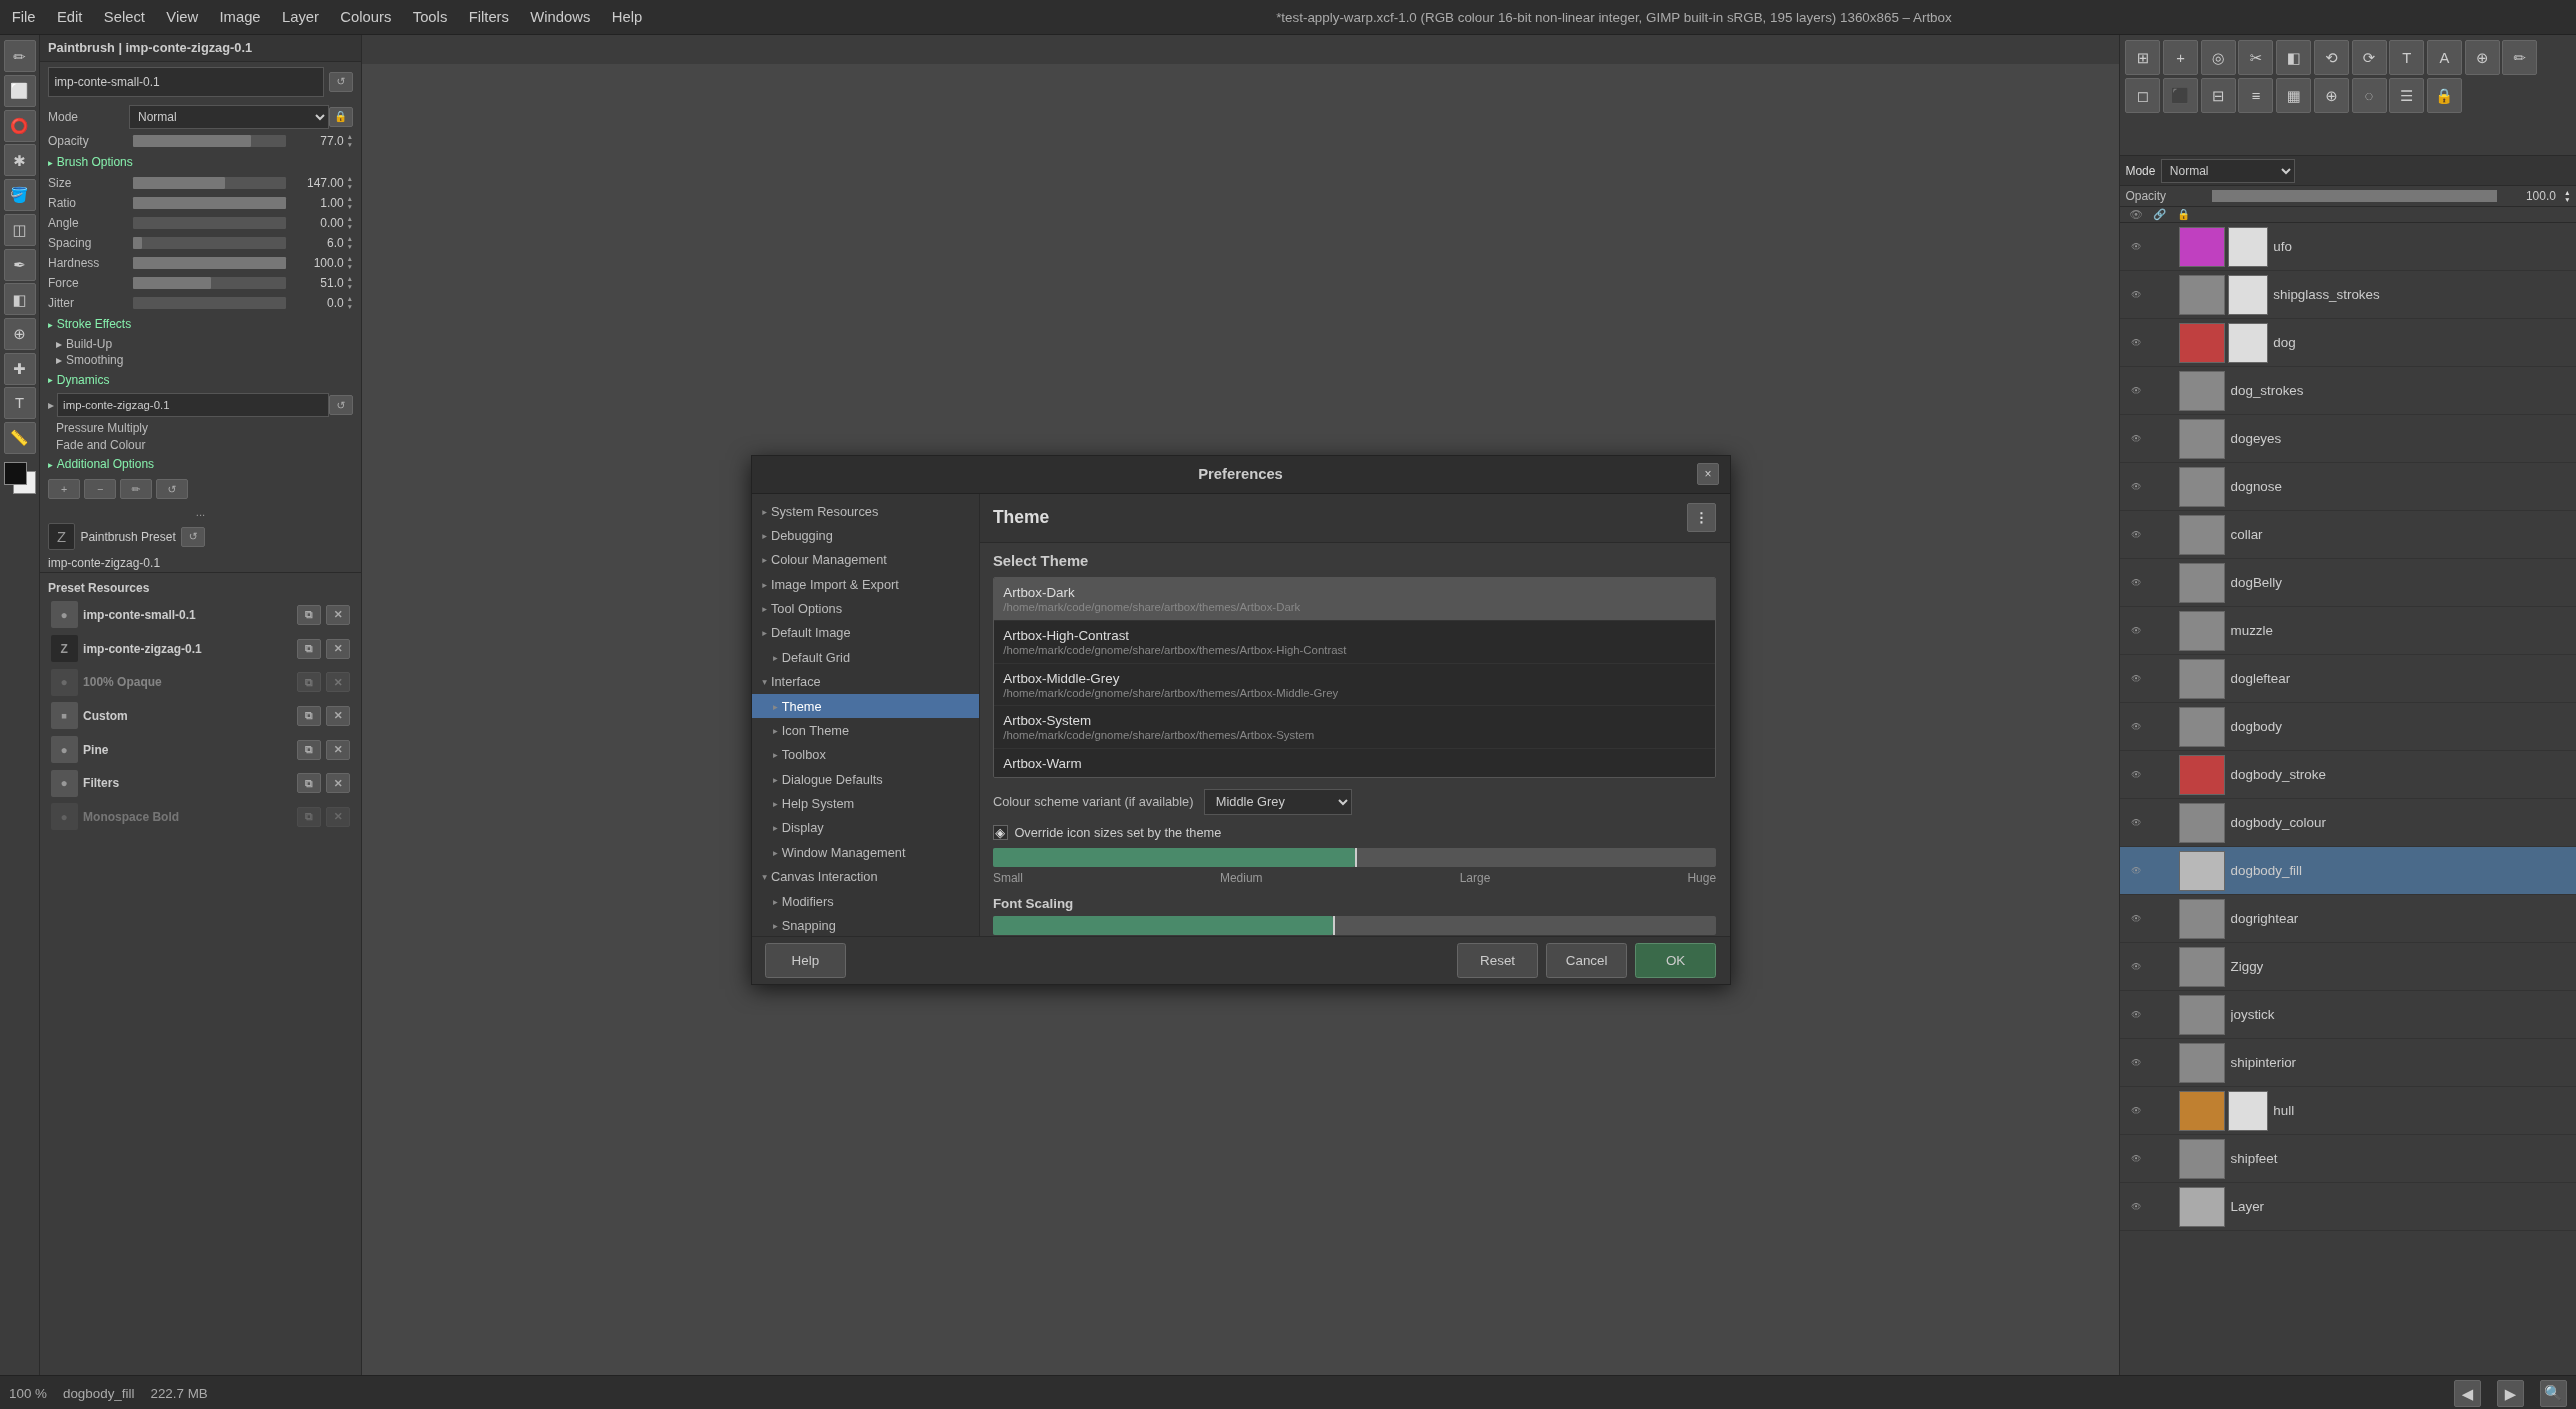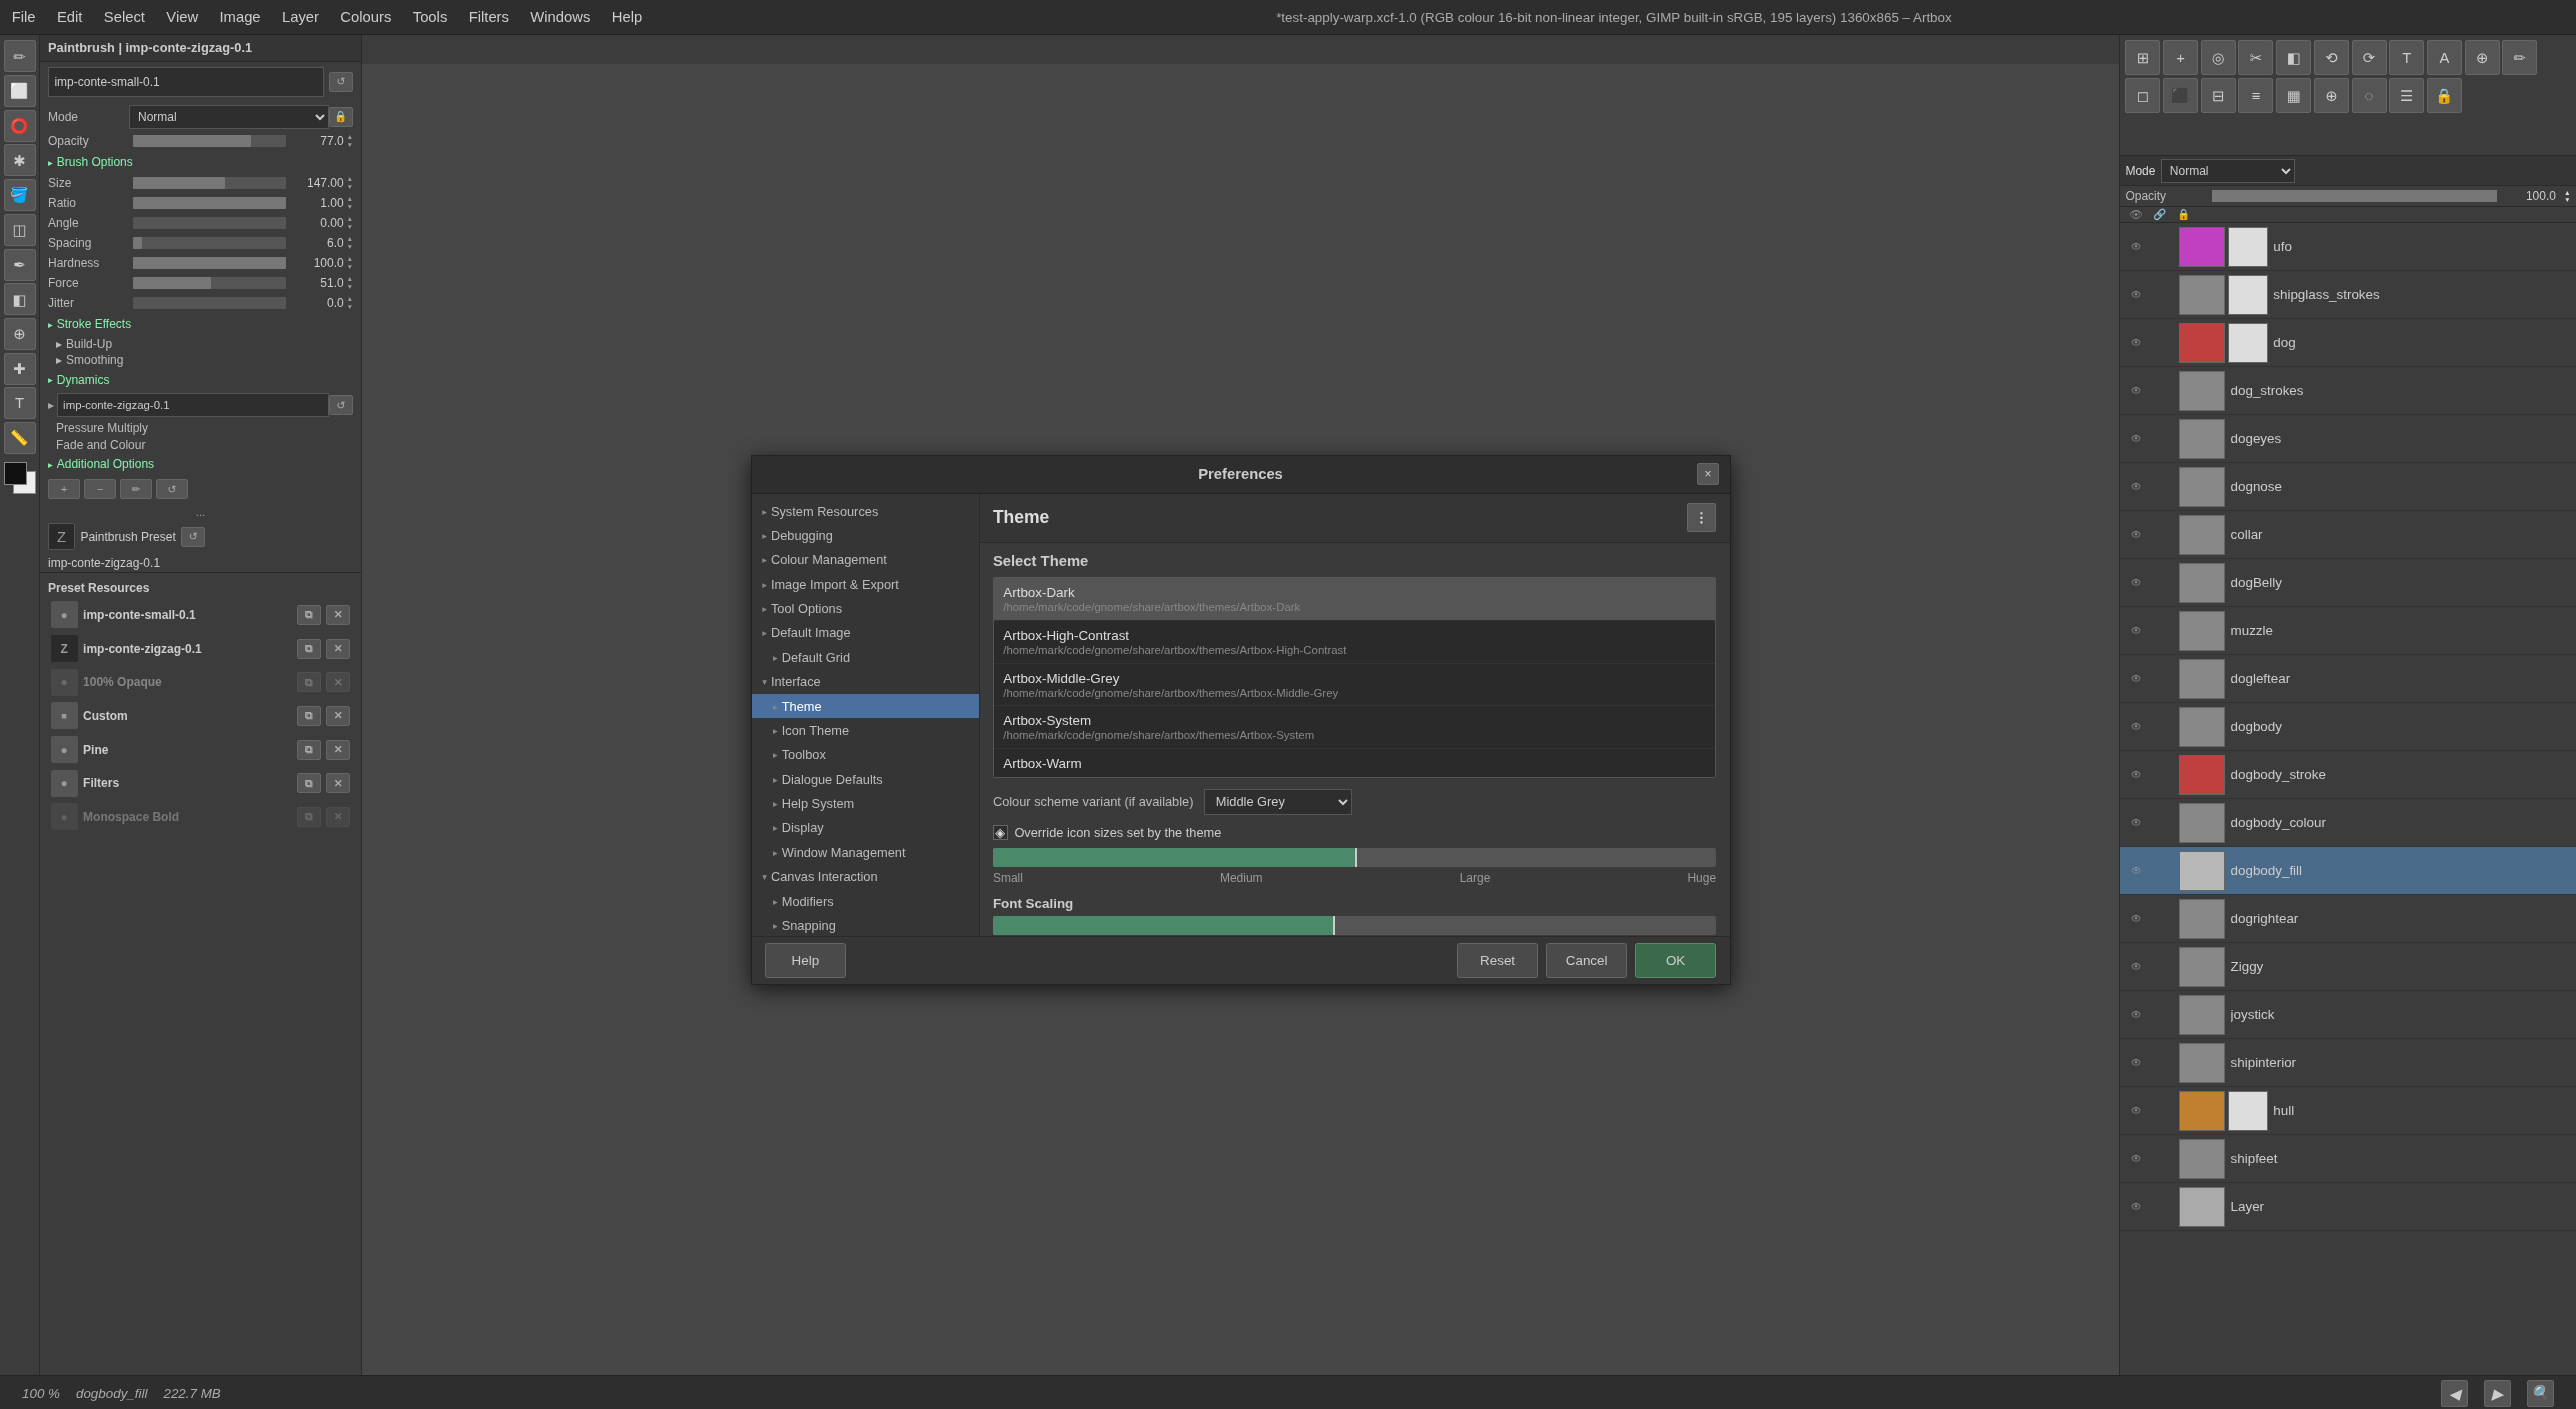--- a/index.html
+++ b/index.html
@@ -329,26 +329,25 @@
       text-overflow: ellipsis;
     }
 
     
     .status-bar {
       height: 35px;
       background: #2e2e2e;
       border-top: 0.7px solid #222;
       display: flex;
       align-items: center;
-      padding: 0 22px;
+      padding: 0 9px;
       gap: 16px;
       font-size: 13.4px;
       color: #aaa;
       flex-shrink: 0;
-      font-style: italic;
     }
 
     
     .dialog-overlay {
       position: absolute;
       top: 0; left: 0; right: 0; bottom: 0;
       background: rgba(0,0,0,0.3);
       display: flex;
       align-items: center;
       justify-content: center;

